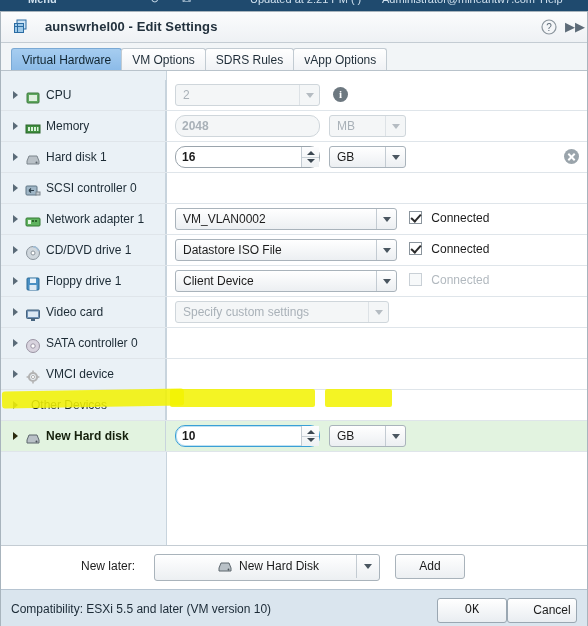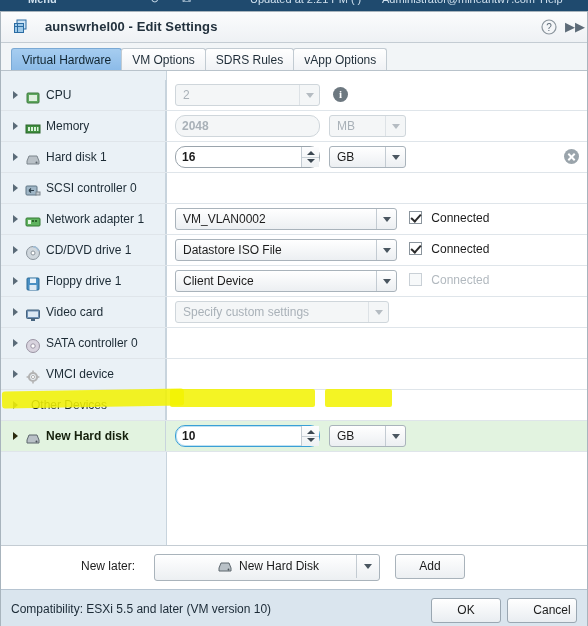--- a/index.html
+++ b/index.html
@@ -428,21 +428,21 @@
     width: 70px; height: 25px;
     line-height: 23px;
     text-align: center;
     font-size: 12px;
     background: linear-gradient(to bottom, #ffffff 0%, #e9edf1 100%);
     border: 1px solid #9aa7b2;
     border-radius: 3px;
     cursor: pointer;
     box-sizing: border-box;
   }
-  .btn-ok { right: 86px; }
+  .btn-ok { right: 80px; font-family: Liberation Mono, monospace; }
   .btn-cancel { right: 10px; padding-left: 20px; }
 </style>
 </head>
 <body>
 
 <div class="app-strip">
   <div class="app-strip-inner">
     <span class="as-menu">Menu</span>
     <span class="as-ico1">↻</span>
     <span class="as-ico2">✉</span>

